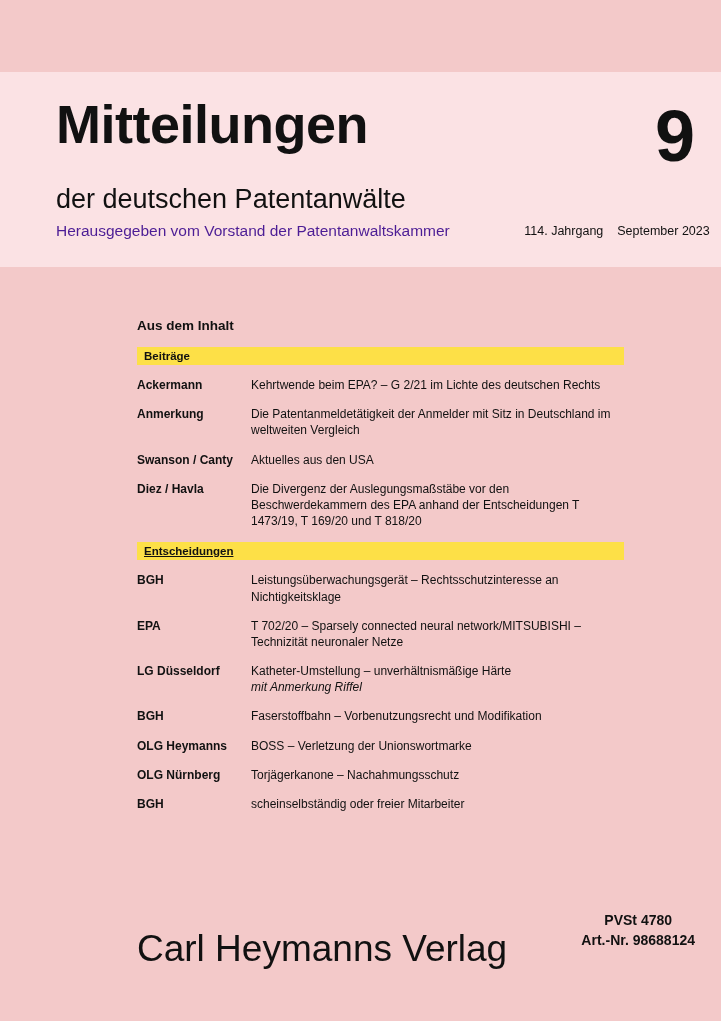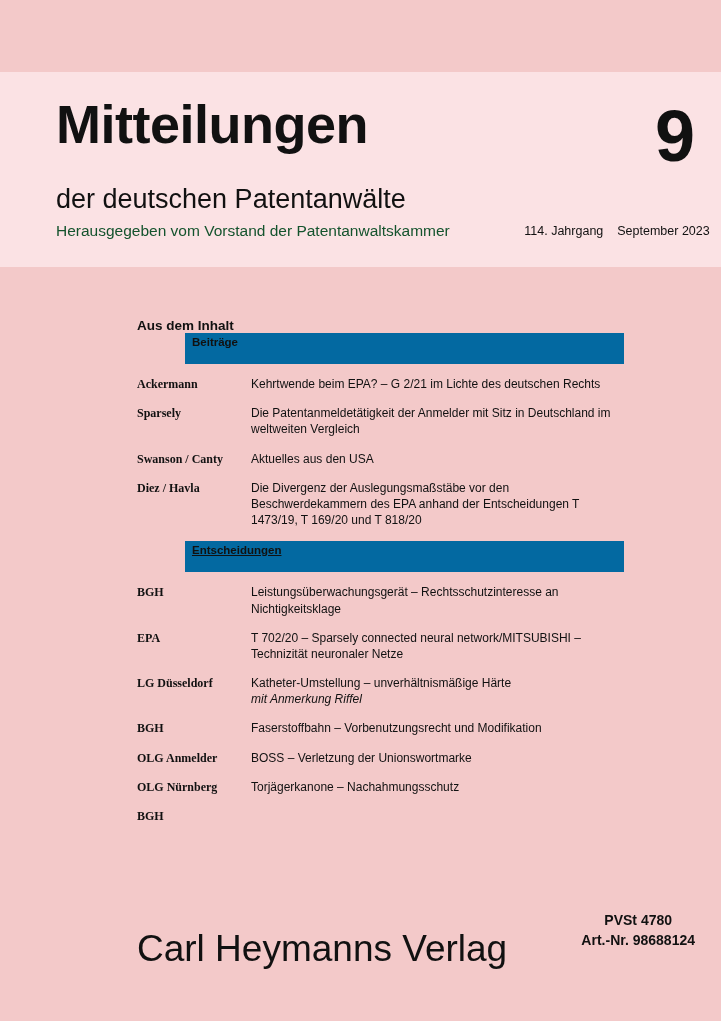--- a/index.html
+++ b/index.html
@@ -57,21 +57,21 @@
     font-size: 27px;
     line-height: 1.1;
     color: #111;
   }
   .title-sub2 {
     position: absolute;
     left: 56px;
     top: 150px;
     font-size: 15.5px;
     line-height: 1.1;
-    color: #14532d;
+    color: #4c1d95;
   }
   .issue-number {
     position: absolute;
     right: 26px;
     top: 28px;
     font-size: 72px;
     font-weight: bold;
     line-height: 1;
     color: #111;
   }
@@ -89,49 +89,47 @@
   
   .contents {
     position: absolute;
     left: 137px;
     top: 318px;
     width: 487px;
   }
   .contents-title {
     font-size: 13.5px;
     font-weight: bold;
-    margin-bottom: 0;
+    margin-bottom: 14px;
     color: #111;
   }
   .section-bar {
-    background: #0369a1;
-    height: 31px;
+    background: #fde047;
+    height: 18px;
     line-height: 19px;
     font-size: 11.5px;
     font-weight: bold;
     padding-left: 7px;
     box-sizing: border-box;
     color: #111;
     margin-bottom: 12px;
-    margin-left: 48px;
   }
   .section-bar.second { margin-top: 13px; text-decoration: underline; }
 
   .entry {
     display: flex;
     margin-bottom: 13px;
   }
   .entry-author {
     width: 114px;
     flex: 0 0 114px;
     font-size: 12px;
     font-weight: bold;
     line-height: 1.35;
     color: #111;
-    font-family: Liberation Serif, serif;
   }
   .entry-text {
     flex: 1;
     font-size: 12px;
     line-height: 1.35;
     color: #111;
   }
   .entry-text .italic { font-style: italic; }
 
   
@@ -174,21 +172,21 @@
   <div class="contents-title">Aus dem Inhalt</div>
 
   <div class="section-bar">Beiträge</div>
 
   <div class="entry">
     <div class="entry-author">Ackermann</div>
     <div class="entry-text">Kehrtwende beim EPA? – G 2/21 im Lichte des deutschen Rechts</div>
   </div>
 
   <div class="entry">
-    <div class="entry-author">Sparsely</div>
+    <div class="entry-author">Anmerkung</div>
     <div class="entry-text">Die Patentanmeldetätigkeit der Anmelder mit Sitz in Deutschland im weltweiten Vergleich</div>
   </div>
 
   <div class="entry">
     <div class="entry-author">Swanson / Canty</div>
     <div class="entry-text">Aktuelles aus den USA</div>
   </div>
 
   <div class="entry">
     <div class="entry-author">Diez / Havla</div>
@@ -214,31 +212,32 @@
       <span class="italic">mit Anmerkung Riffel</span>
     </div>
   </div>
 
   <div class="entry">
     <div class="entry-author">BGH</div>
     <div class="entry-text">Faserstoffbahn – Vorbenutzungsrecht und Modifikation</div>
   </div>
 
   <div class="entry">
-    <div class="entry-author">OLG Anmelder</div>
+    <div class="entry-author">OLG Heymanns</div>
     <div class="entry-text">BOSS – Verletzung der Unionswortmarke</div>
   </div>
 
   <div class="entry">
     <div class="entry-author">OLG Nürnberg</div>
     <div class="entry-text">Torjägerkanone – Nachahmungsschutz</div>
   </div>
 
   <div class="entry">
     <div class="entry-author">BGH</div>
+    <div class="entry-text">scheinselbständig oder freier Mitarbeiter</div>
   </div>
 </div>
 
 <div class="publisher">Carl Heymanns Verlag</div>
 <div class="footer-codes">
   <div>PVSt 4780</div>
   <div>Art.-Nr. 98688124</div>
 </div>
 
 </body></html>

